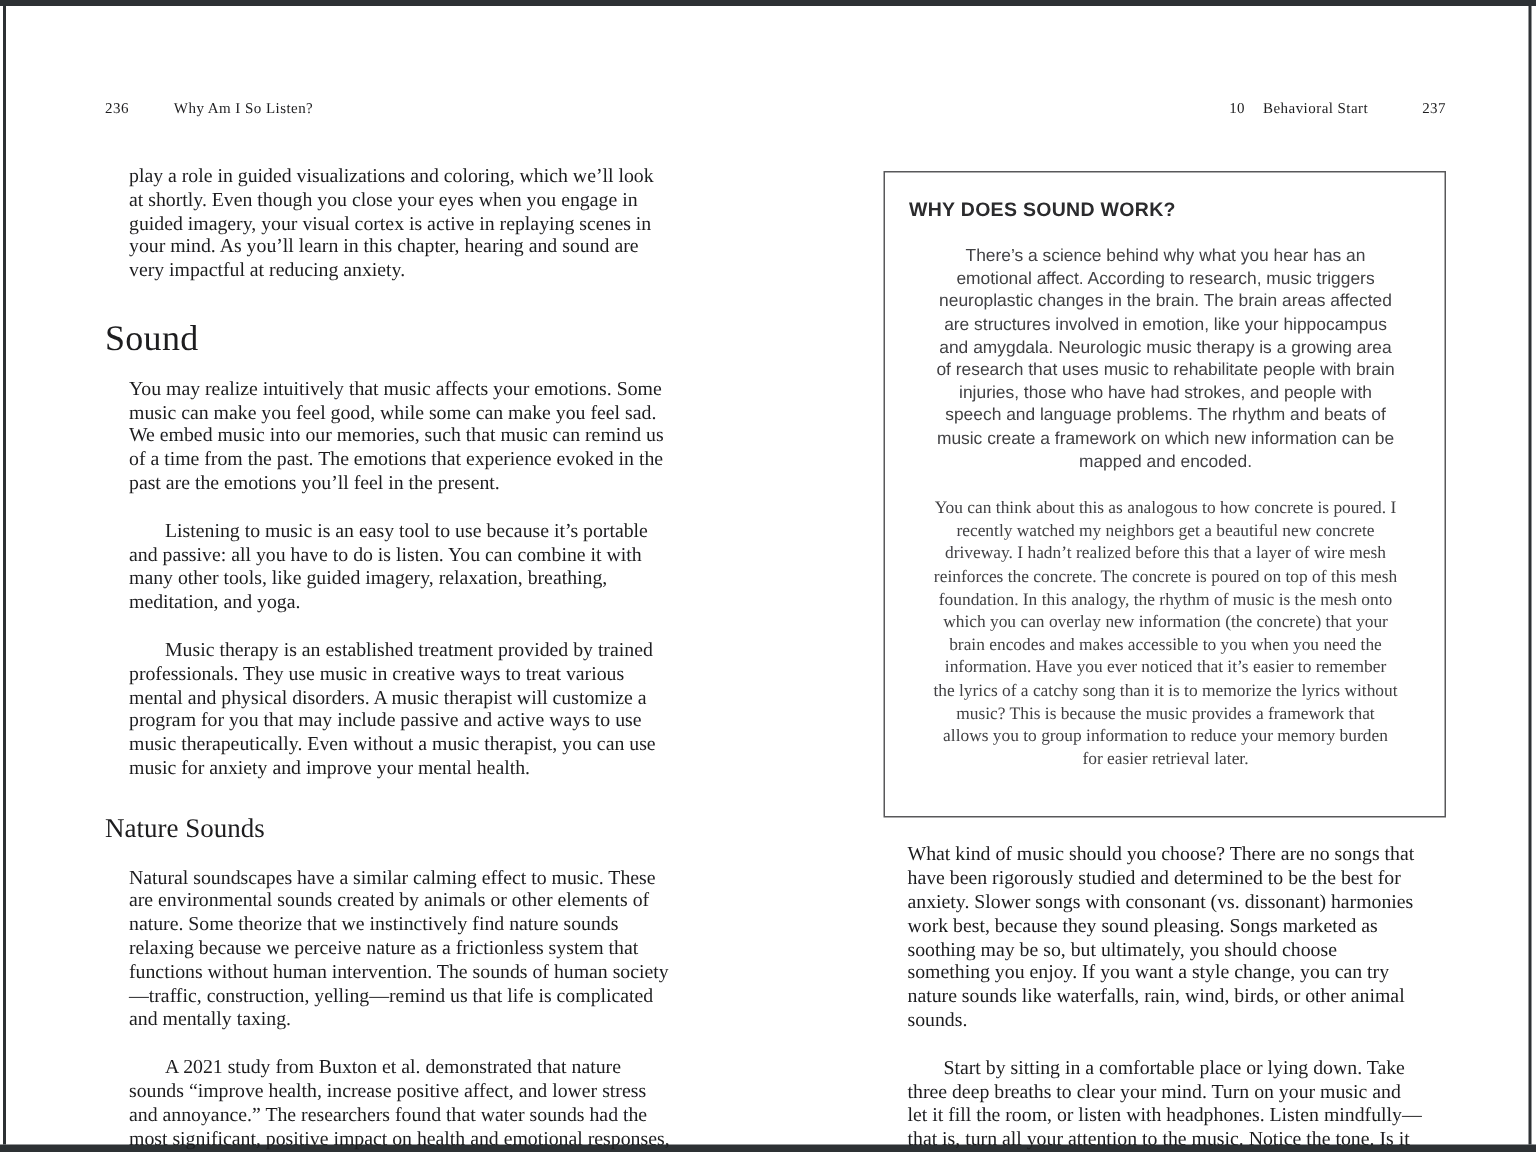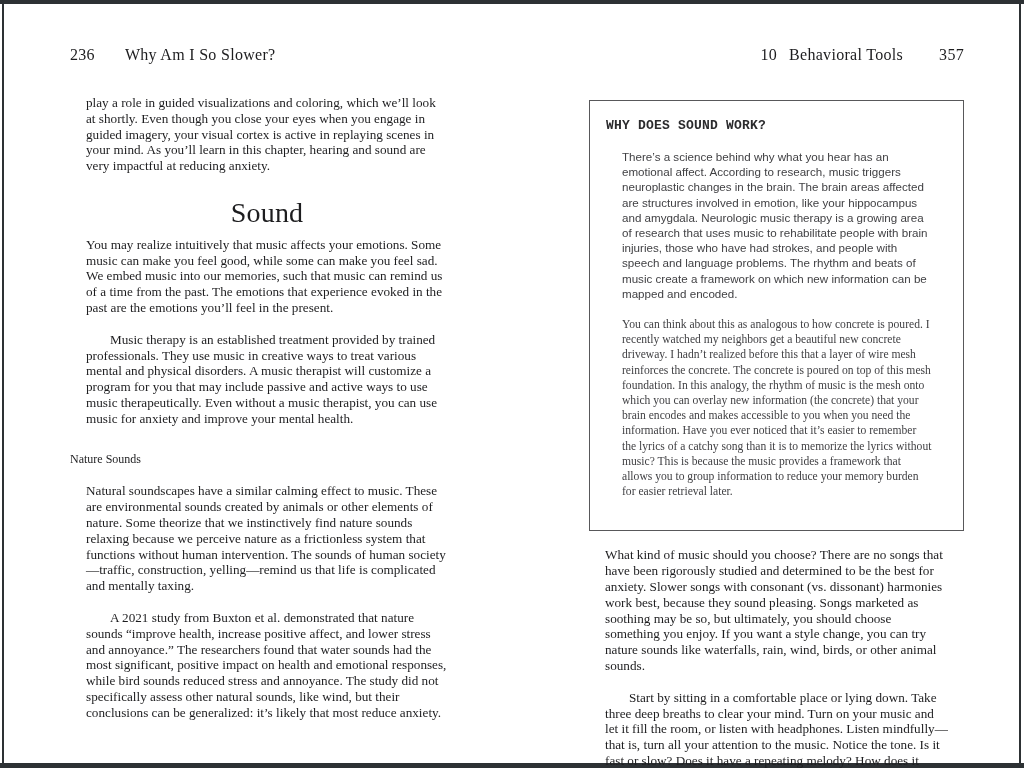--- a/index.html
+++ b/index.html
@@ -23,46 +23,46 @@
   .frame-top    { position: absolute; top: 0; left: 0; right: 0; height: 4px; background: var(--frame); }
   .frame-bottom { position: absolute; bottom: 0; left: 0; right: 0; height: 5px; background: var(--frame); }
   .frame-left   { position: absolute; left: 2px; top: 4px; bottom: 5px; width: 2px; background: var(--frame); }
   .frame-right  { position: absolute; right: 3px; top: 4px; bottom: 5px; width: 2px; background: var(--frame); }
 
   .page { position: absolute; top: 46px; }
   .page-left  { left: 70px;  width: 394px; }
   .page-right { left: 589px; width: 375px; }
 
   .running-head {
-    font-size: 16px;
+    font-size: 10px;
     letter-spacing: 0.3px;
     display: flex;
     align-items: baseline;
     white-space: nowrap;
+    margin-top: 21px;
   }
   .running-head .folio { font-weight: normal; }
   .running-head-left .folio { margin-right: 30px; }
   .running-head-right { justify-content: flex-end; }
   .running-head-right .chapter-num { margin-right: 12px; }
   .running-head-right .folio { margin-left: 36px; }
 
   .body-copy { font-size: 13.2px; line-height: 15.8px; }
   .p { margin: 16px; }
   .p + .p { margin-top: 7px; }
   .indent { text-indent: 24px; }
 
   .h-sound {
-    font-size: 28px;
+    font-size: 24px;
     font-weight: normal;
     margin: 31px 0 7px 0;
     letter-spacing: 0.2px;
-    text-align: center;
   }
   .h-sub {
-    font-size: 12px;
+    font-size: 18px;
     font-weight: normal;
     margin: 25px 0 5px 0;
   }
   .h-music {
     font-size: 18.5px;
     font-weight: normal;
     margin: 27px 0 6px 0;
   }
 
   .content-left  { margin-top: 31px; }
@@ -73,57 +73,57 @@
     padding: 17px 15px 15px 16px;
     font-family: "Liberation Sans", sans-serif;
     color: var(--box_text);
   }
   .callout-title {
     font-size: 13px;
     font-weight: bold;
     color: #2b2b2d;
     letter-spacing: 0.2px;
     margin: 0 0 9px 0;
-    font-family: Liberation Mono, monospace;
   }
-  .callout .p { font-size: 11.6px; line-height: 15.2px; }
+  .callout .p { font-size: 11.6px; line-height: 15.2px; text-align: center; }
   .callout .p + .p { margin-top: 9px; font-family: Liberation Serif, serif; }
 </style>
 </head>
 <body>
 
 <div class="frame-top"></div>
 <div class="frame-bottom"></div>
 <div class="frame-left"></div>
 <div class="frame-right"></div>
 
 <div class="page page-left">
   <div class="running-head running-head-left">
     <span class="folio">236</span>
-    <span class="rh-title">Why Am I So Slower?</span>
+    <span class="rh-title">Why Am I So Listen?</span>
   </div>
 
   <div class="body-copy content-left">
     <p class="p">play a role in guided visualizations and coloring, which we’ll look at shortly. Even though you close your eyes when you engage in guided imagery, your visual cortex is active in replaying scenes in your mind. As you’ll learn in this chapter, hearing and sound are very impactful at reducing anxiety.</p>
 
     <h1 class="h-sound">Sound</h1>
     <p class="p">You may realize intuitively that music affects your emotions. Some music can make you feel good, while some can make you feel sad. We embed music into our memories, such that music can remind us of a time from the past. The emotions that experience evoked in the past are the emotions you’ll feel in the present.</p>
+    <p class="p indent">Listening to music is an easy tool to use because it’s portable and passive: all you have to do is listen. You can combine it with many other tools, like guided imagery, relaxation, breathing, meditation, and yoga.</p>
     <p class="p indent">Music therapy is an established treatment provided by trained professionals. They use music in creative ways to treat various mental and physical disorders. A music therapist will customize a program for you that may include passive and active ways to use music therapeutically. Even without a music therapist, you can use music for anxiety and improve your mental health.</p>
 
     <h2 class="h-sub">Nature Sounds</h2>
     <p class="p">Natural soundscapes have a similar calming effect to music. These are environmental sounds created by animals or other elements of nature. Some theorize that we instinctively find nature sounds relaxing because we perceive nature as a frictionless system that functions without human intervention. The sounds of human society—traffic, construction, yelling—remind us that life is complicated and mentally taxing.</p>
     <p class="p indent">A 2021 study from Buxton et al. demonstrated that nature sounds “improve health, increase positive affect, and lower stress and annoyance.” The researchers found that water sounds had the most significant, positive impact on health and emotional responses, while bird sounds reduced stress and annoyance. The study did not specifically assess other natural sounds, like wind, but their conclusions can be generalized: it’s likely that most reduce anxiety.</p>
   </div>
 </div>
 
 <div class="page page-right">
   <div class="running-head running-head-right">
     <span class="chapter-num">10</span>
-    <span class="rh-title">Behavioral Tools</span>
-    <span class="folio">357</span>
+    <span class="rh-title">Behavioral Start</span>
+    <span class="folio">237</span>
   </div>
 
   <div class="content-right">
     <div class="callout">
       <p class="callout-title">WHY DOES SOUND WORK?</p>
       <p class="p">There’s a science behind why what you hear has an emotional affect. According to research, music triggers neuroplastic changes in the brain. The brain areas affected are structures involved in emotion, like your hippocampus and amygdala. Neurologic music therapy is a growing area of research that uses music to rehabilitate people with brain injuries, those who have had strokes, and people with speech and language problems. The rhythm and beats of music create a framework on which new information can be mapped and encoded.</p>
       <p class="p">You can think about this as analogous to how concrete is poured. I recently watched my neighbors get a beautiful new concrete driveway. I hadn’t realized before this that a layer of wire mesh reinforces the concrete. The concrete is poured on top of this mesh foundation. In this analogy, the rhythm of music is the mesh onto which you can overlay new information (the concrete) that your brain encodes and makes accessible to you when you need the information. Have you ever noticed that it’s easier to remember the lyrics of a catchy song than it is to memorize the lyrics without music? This is because the music provides a framework that allows you to group information to reduce your memory burden for easier retrieval later.</p>
     </div>
 
     <div class="body-copy">

